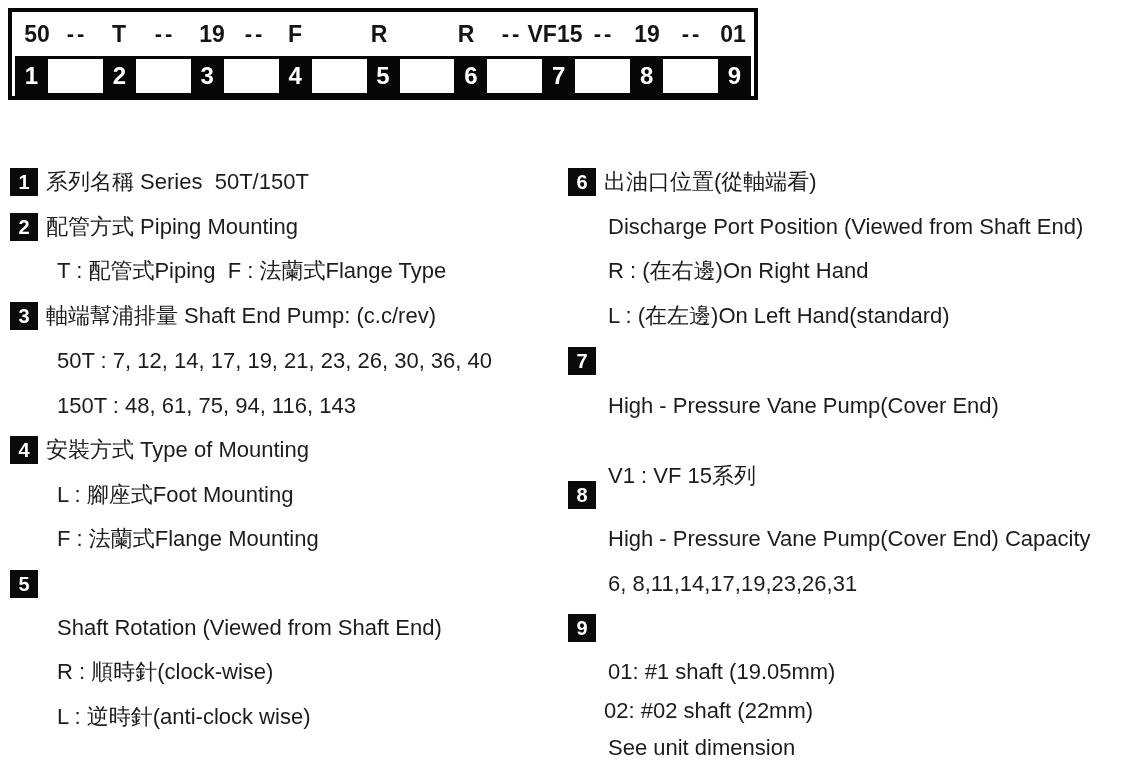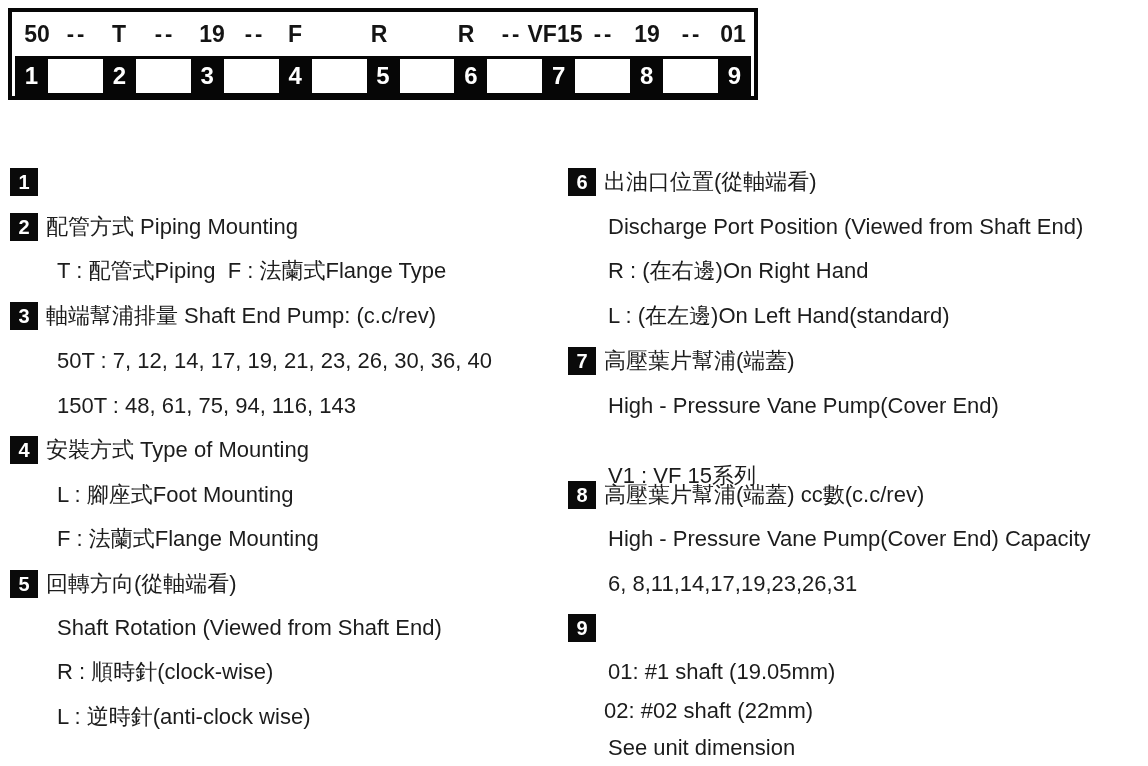--- a/index.html
+++ b/index.html
@@ -81,20 +81,21 @@
     <div class="cell">8</div>
     <div class="gap"></div>
     <div class="cell">9</div>
     <div class="sliver"></div>
   </div>
 </div>
 
 <div>
   <div class="line" style="left:10px;top:167px">
     <span class="badge">1</span>
+    <span class="txt">系列名稱 Series  50T/150T</span>
   </div>
   <div class="line" style="left:10px;top:212px">
     <span class="badge">2</span>
     <span class="txt">配管方式 Piping Mounting</span>
   </div>
   <div class="line" style="left:57px;top:256px">
     <span class="txt">T : 配管式Piping  F : 法蘭式Flange Type</span>
   </div>
   <div class="line" style="left:10px;top:301px">
     <span class="badge">3</span>
@@ -111,21 +112,20 @@
     <span class="txt">安裝方式 Type of Mounting</span>
   </div>
   <div class="line" style="left:57px;top:480px">
     <span class="txt">L : 腳座式Foot Mounting</span>
   </div>
   <div class="line" style="left:57px;top:524px">
     <span class="txt">F : 法蘭式Flange Mounting</span>
   </div>
   <div class="line" style="left:10px;top:569px">
     <span class="badge">5</span>
-    <span class="txt">回轉方向(從軸端看)</span>
   </div>
   <div class="line" style="left:57px;top:613px">
     <span class="txt">Shaft Rotation (Viewed from Shaft End)</span>
   </div>
   <div class="line" style="left:57px;top:657px">
     <span class="txt">R : 順時針(clock-wise)</span>
   </div>
   <div class="line" style="left:57px;top:702px">
     <span class="txt">L : 逆時針(anti-clock wise)</span>
   </div>
@@ -140,31 +140,29 @@
     <span class="txt">Discharge Port Position (Viewed from Shaft End)</span>
   </div>
   <div class="line" style="left:608px;top:256px">
     <span class="txt">R : (在右邊)On Right Hand</span>
   </div>
   <div class="line" style="left:608px;top:301px">
     <span class="txt">L : (在左邊)On Left Hand(standard)</span>
   </div>
   <div class="line" style="left:568px;top:346px">
     <span class="badge">7</span>
-    <span class="txt">高壓葉片幫浦(端蓋)</span>
   </div>
   <div class="line" style="left:608px;top:391px">
     <span class="txt">High - Pressure Vane Pump(Cover End)</span>
   </div>
   <div class="line" style="left:608px;top:461px">
     <span class="txt">V1 : VF 15系列</span>
   </div>
   <div class="line" style="left:568px;top:480px">
     <span class="badge">8</span>
-    <span class="txt">高壓葉片幫浦(端蓋) cc數(c.c/rev)</span>
   </div>
   <div class="line" style="left:608px;top:524px">
     <span class="txt">High - Pressure Vane Pump(Cover End) Capacity</span>
   </div>
   <div class="line" style="left:608px;top:569px">
     <span class="txt">6, 8,11,14,17,19,23,26,31</span>
   </div>
   <div class="line" style="left:568px;top:613px">
     <span class="badge">9</span>
   </div>

